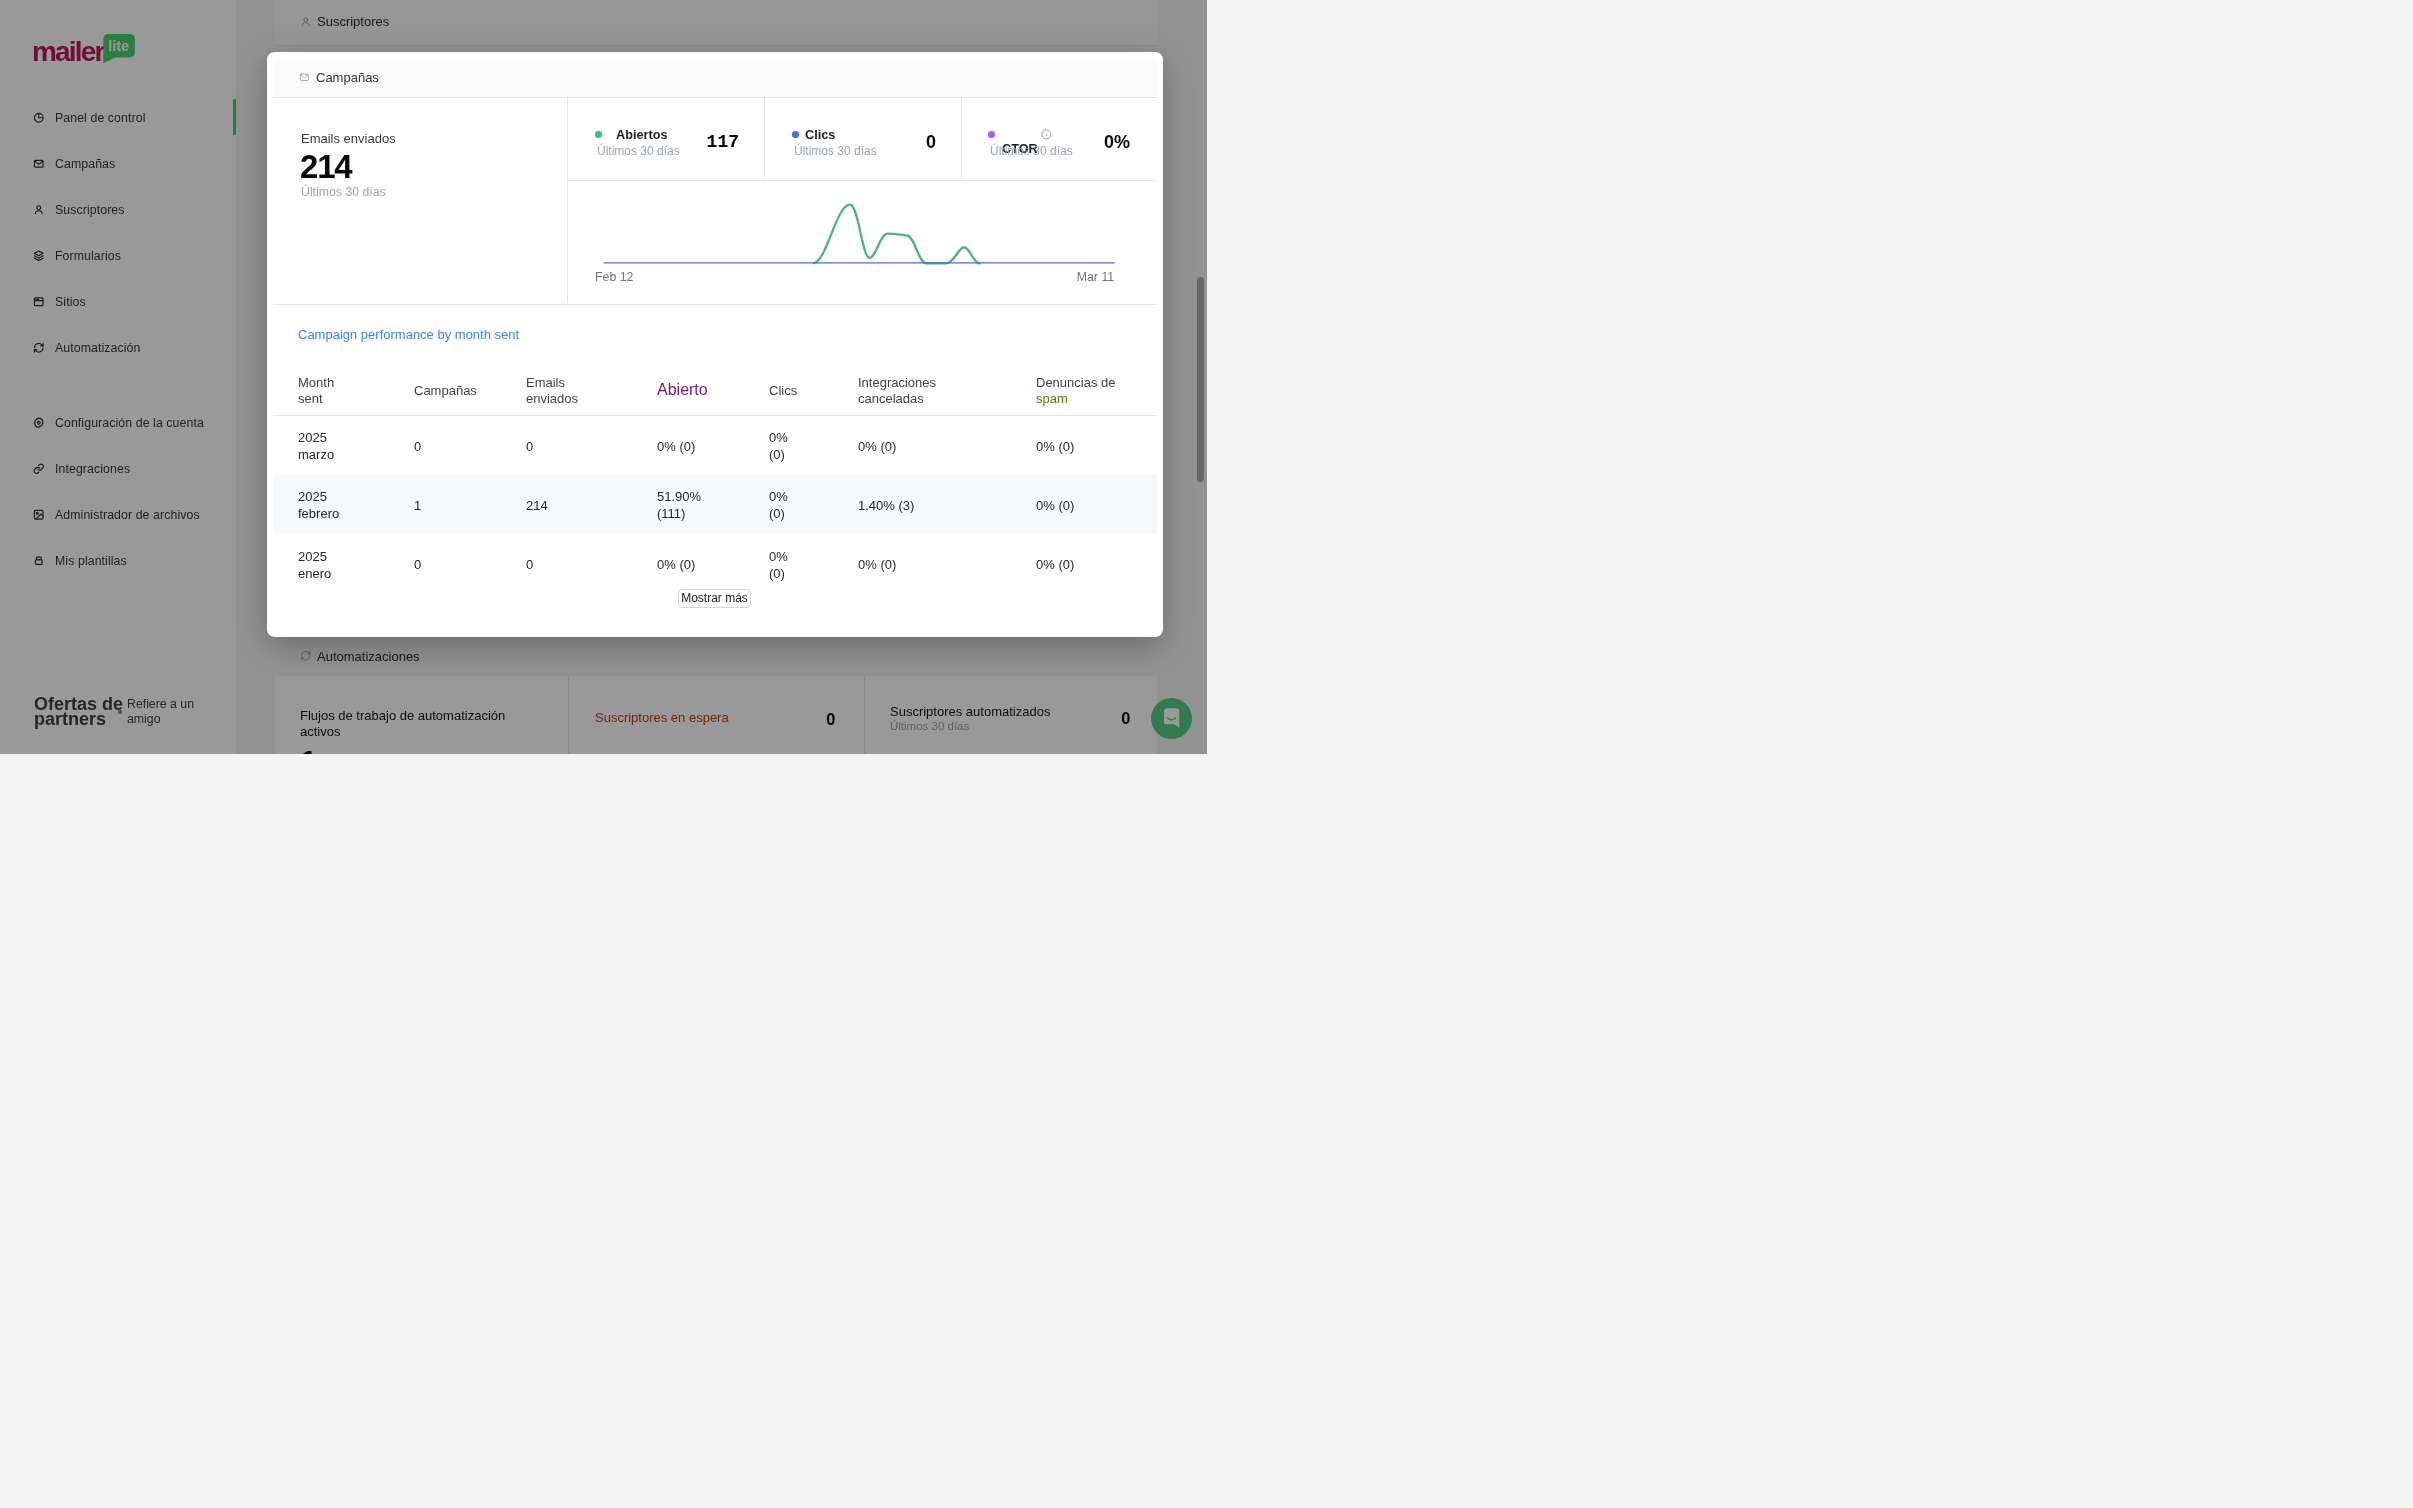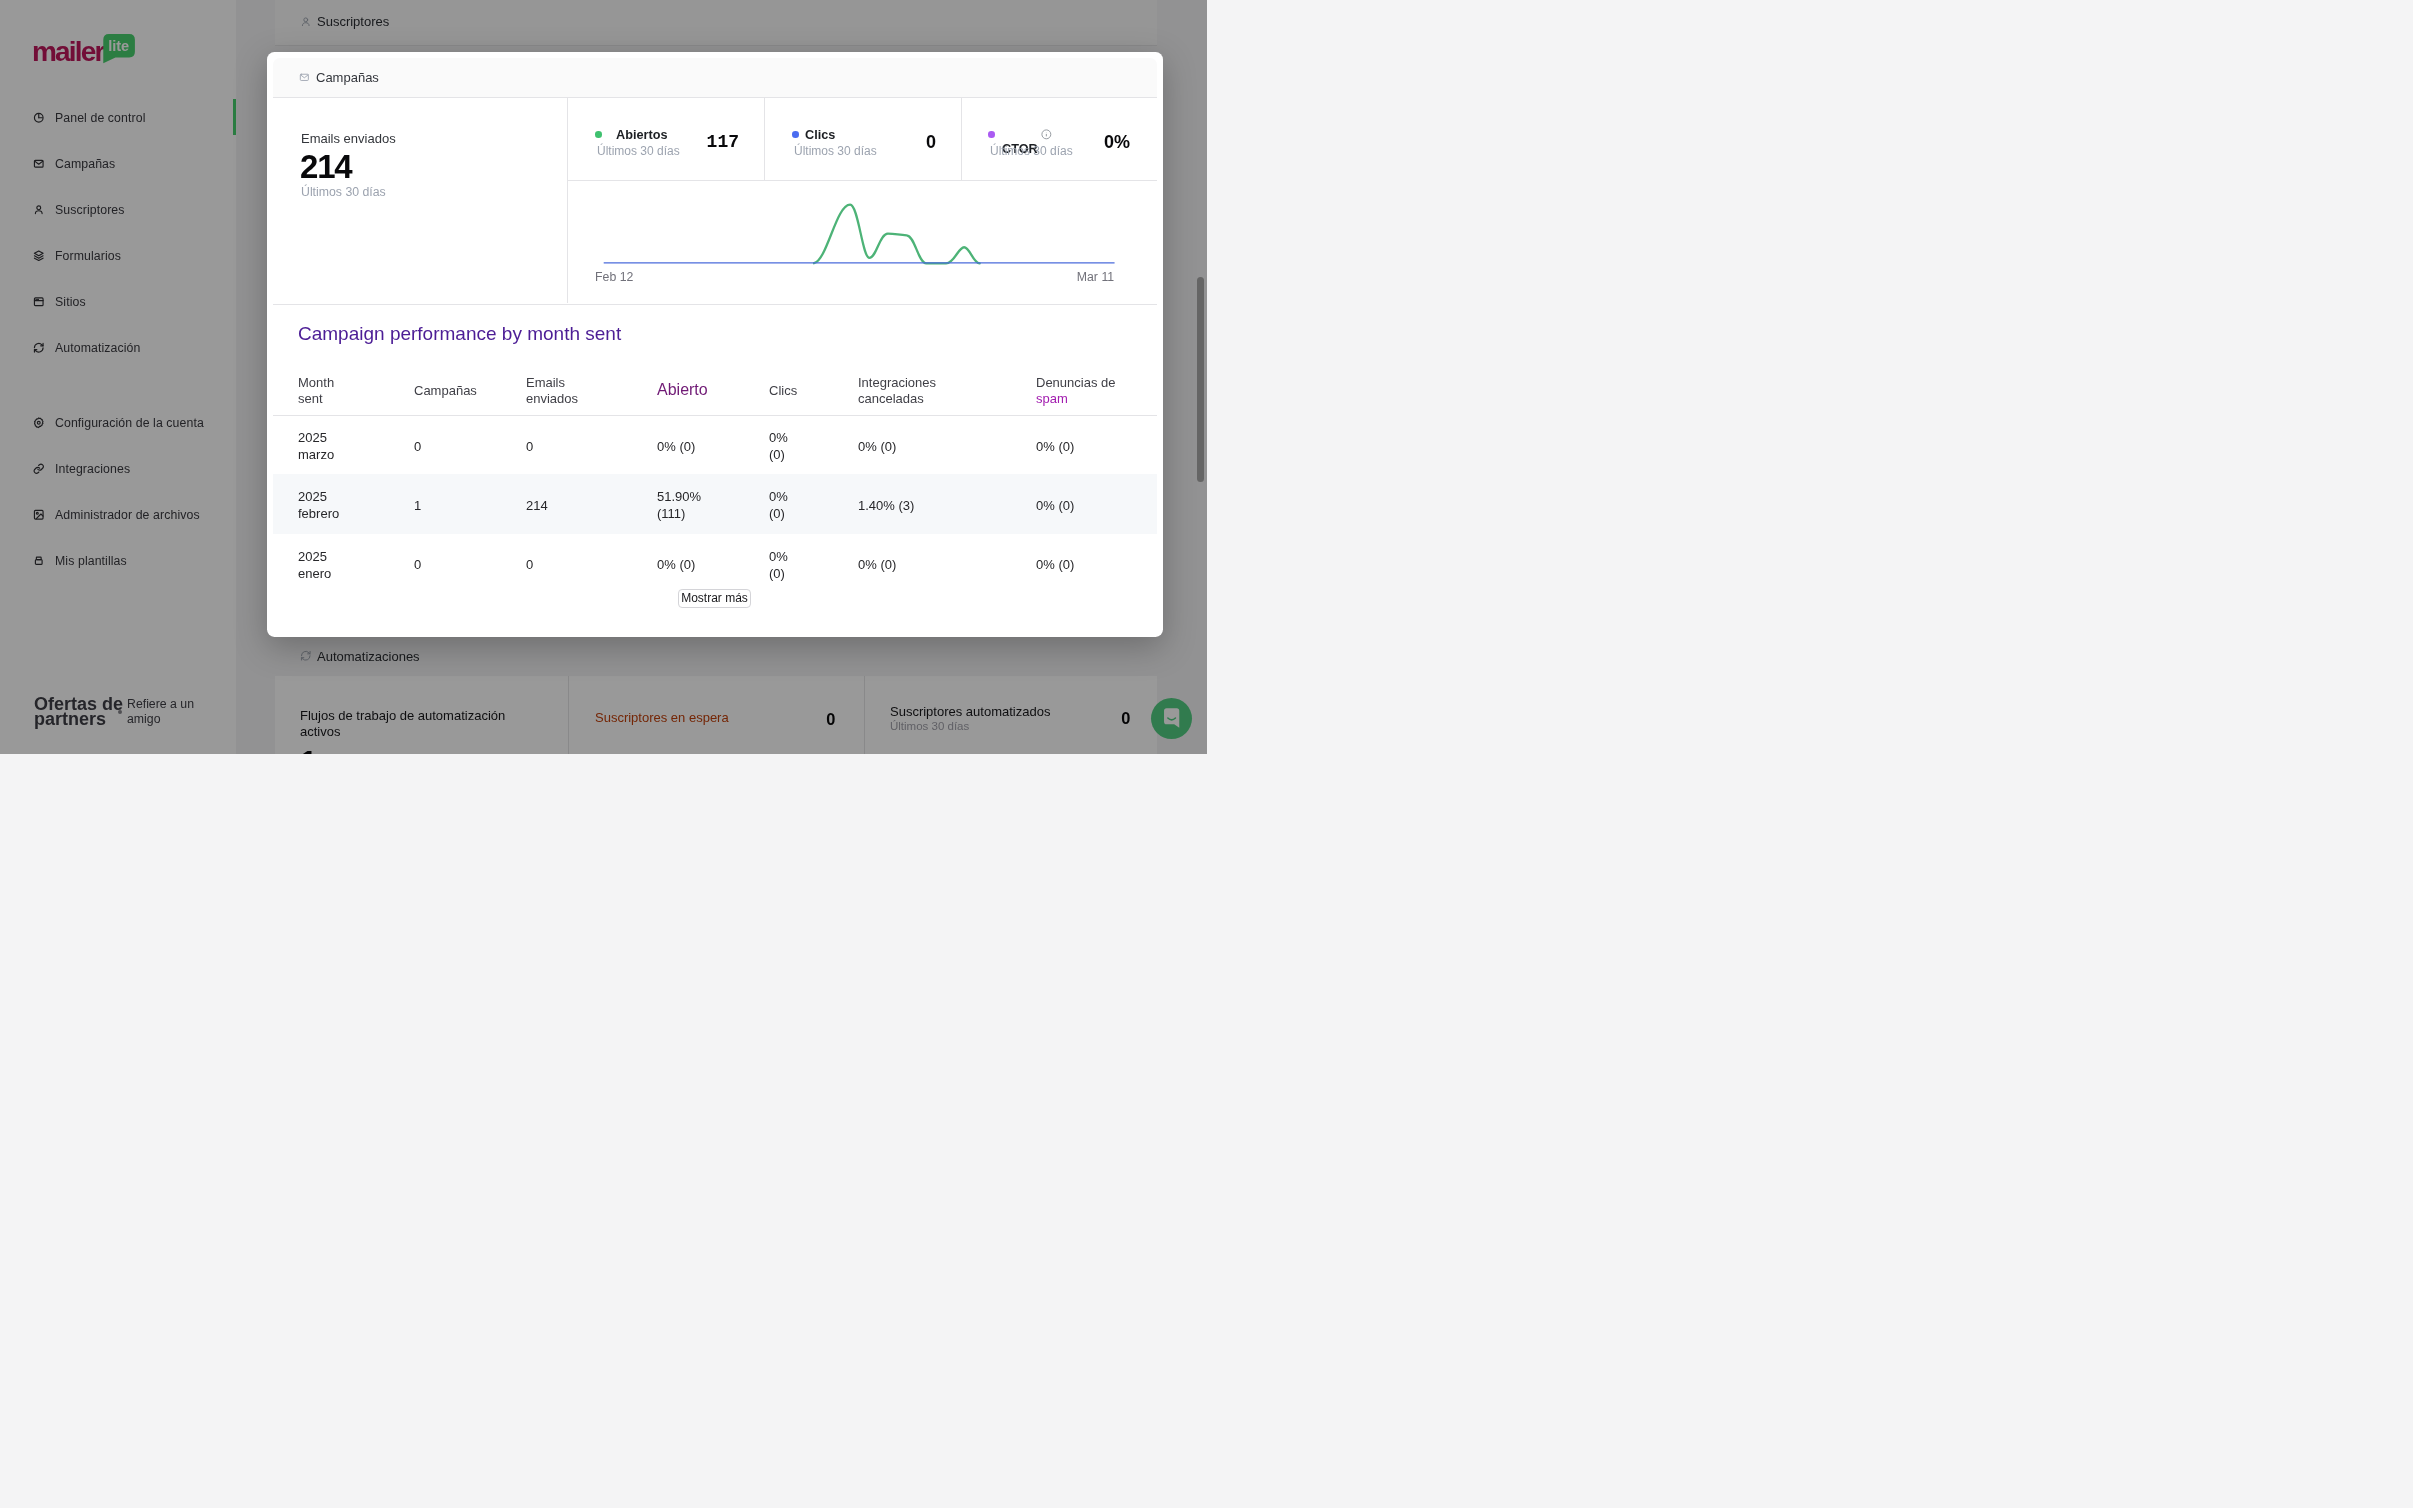--- a/index.html
+++ b/index.html
@@ -195,34 +195,34 @@
     </svg>
   <div class="abs cy big" style="left:781px; top:90px; width:82px; text-align:right; font-size:18px;">0%</div>
 
   <svg class="abs" style="left:300px; top:128px;" width="590" height="123" viewBox="0 0 719 150">
     <path d="M301,101.5 C317,98 328,30 345,30 C355,30 360,95 368.5,95 C377,95 381,65.5 391,65.5 C400,65.5 404,67 414,67.5 C424,68 428,101.5 438,101.8 L462,101.8 C472,101.5 477,82 484,82 C491,82 495,101.5 503,101.8" fill="none" stroke="#4db377" stroke-width="2.8" stroke-linecap="round"></path>
     <line x1="44.5" y1="101" x2="667.5" y2="101" stroke="#4a6bdb" stroke-width="1.5"></line>
     <text x="34" y="123" font-size="15" fill="#71717a" font-family="Liberation Sans">Feb 12</text>
     <text x="667" y="123" font-size="15" fill="#71717a" text-anchor="end" font-family="Liberation Sans">Mar 11</text>
   </svg>
 
-  <div class="abs cy" style="left:31px; top:282px; font-size:19px; color:#4c1d95; font-weight:500;">Campaign performance by month sent</div>
+  <div class="abs cy" style="left:31px; top:282px; font-size:13px; color:#3b82f6; font-weight:500;">Campaign performance by month sent</div>
   <div class="abs" style="left:6.2px; top:422px; width:884px; height:60px; background:#f6f8fa;"></div>
 <div class="hline" style="left:6.2px; top:363px; width:884px; height:0.8px;"></div>
 <div class="abs cy" style="left:31px; top:330px; font-size:13px; color:#3f3f46;">Month</div>
 <div class="abs cy" style="left:31px; top:346px; font-size:13px; color:#3f3f46;">sent</div>
 <div class="abs cy" style="left:147px; top:338px; font-size:13px; color:#3f3f46;">Campañas</div>
 <div class="abs cy" style="left:259px; top:330px; font-size:13px; color:#3f3f46;">Emails</div>
 <div class="abs cy" style="left:259px; top:346px; font-size:13px; color:#3f3f46;">enviados</div>
 <div class="abs cy" style="left:390px; top:338px; font-size:16px; color:#701a75;">Abierto</div>
 <div class="abs cy" style="left:502px; top:338px; font-size:13px; color:#3f3f46;">Clics</div>
 <div class="abs cy" style="left:591px; top:330px; font-size:13px; color:#3f3f46;">Integraciones</div>
 <div class="abs cy" style="left:591px; top:346px; font-size:13px; color:#3f3f46;">canceladas</div>
 <div class="abs cy" style="left:769px; top:330px; font-size:13px; color:#3f3f46;">Denuncias de</div>
-<div class="abs cy" style="left:769px; top:346px; font-size:13px; color:#a21caf;">spam</div>
+<div class="abs cy" style="left:769px; top:346px; font-size:13px; color:#4d7c0f;">spam</div>
 <div class="abs cy" style="left:31px; top:385px; font-size:13px; color:#27272a;">2025</div>
 <div class="abs cy" style="left:31px; top:402px; font-size:13px; color:#27272a;">marzo</div>
 <div class="abs cy" style="left:147px; top:394px; font-size:13px; color:#27272a;">0</div>
 <div class="abs cy" style="left:259px; top:394px; font-size:13px; color:#27272a;">0</div>
 <div class="abs cy" style="left:390px; top:394px; font-size:13px; color:#27272a;">0% (0)</div>
 <div class="abs cy" style="left:502px; top:385px; font-size:13px; color:#27272a;">0%</div>
 <div class="abs cy" style="left:502px; top:402px; font-size:13px; color:#27272a;">(0)</div>
 <div class="abs cy" style="left:591px; top:394px; font-size:13px; color:#27272a;">0% (0)</div>
 <div class="abs cy" style="left:769px; top:394px; font-size:13px; color:#27272a;">0% (0)</div>
 <div class="abs cy" style="left:31px; top:444px; font-size:13px; color:#27272a;">2025</div>

